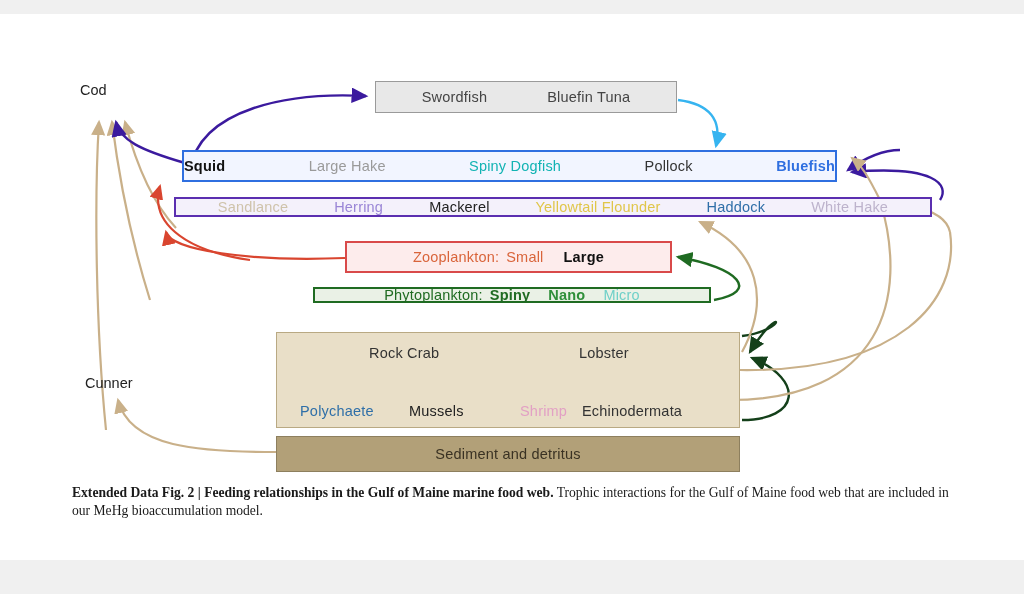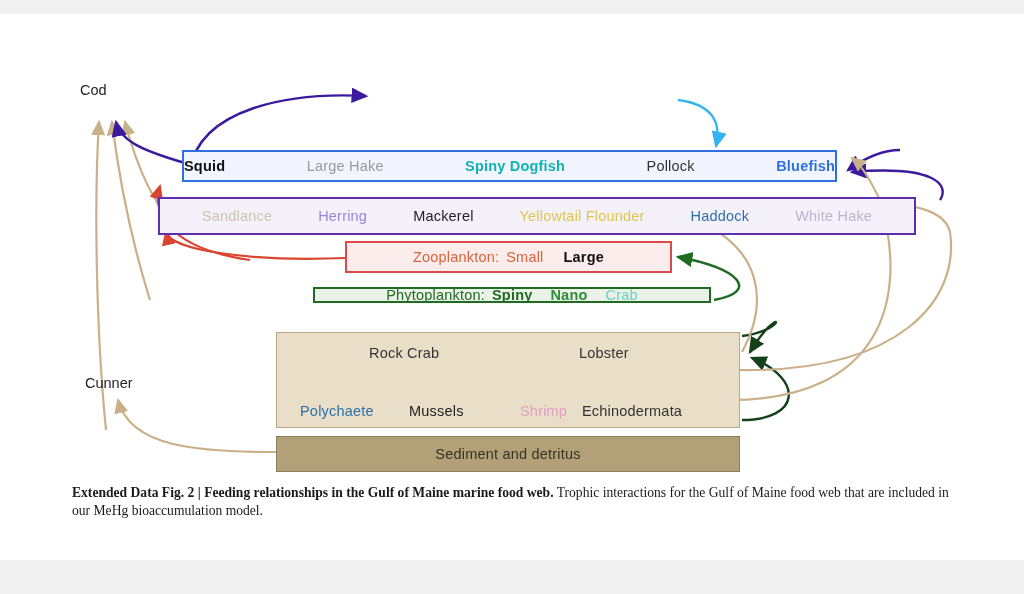--- a/index.html
+++ b/index.html
@@ -55,21 +55,21 @@
     background: #e8e8e8;
     border: 1.5px solid #9a9a9a;
   }
   #band-squid {
     left: 182px; top: 150px; width: 655px; height: 32px;
     background: #f2f5ff;
     border: 2px solid #2f6fe0;
     gap: 40px;
   }
   #band-sandlance {
-    left: 158px; top: 197px; width: 758px; height: 38px;
+    left: 174px; top: 197px; width: 758px; height: 20px;
     background: #f4f1fb;
     border: 2px solid #5b2fb0;
     justify-content: center;
   }
   #band-zoo {
     left: 345px; top: 241px; width: 327px; height: 32px;
     background: #fdecec;
     border: 2px solid #d94a4a;
   }
   #band-phyto {
@@ -187,27 +187,32 @@
       <path d="M742,352 C770,300 760,250 700,222" fill="none" stroke="#c9b089" stroke-width="2.2" marker-end="url(#a-tan)"></path>
 
       <path d="M330,398 C344,386 356,372 372,360" fill="none" stroke="#2c4a63" stroke-width="2.4" marker-end="url(#a-steel)"></path>
       <path d="M424,398 C418,386 414,372 410,360" fill="none" stroke="#1a1a1a" stroke-width="2.4" marker-end="url(#a-navy)"></path>
       <path d="M470,395 C462,382 456,372 448,364" fill="none" stroke="#e2a0c4" stroke-width="2.6" marker-end="url(#a-pink)"></path>
       <path d="M520,396 C500,386 470,372 442,362" fill="none" stroke="#2c4a63" stroke-width="2.2" marker-end="url(#a-navy)"></path>
       <path d="M448,392 C490,380 540,368 574,360" fill="none" stroke="#2c4a63" stroke-width="2.2" marker-end="url(#a-navy)"></path>
       <path d="M602,396 C600,382 598,372 596,362" fill="none" stroke="#2c4a63" stroke-width="2.2" marker-end="url(#a-navy)"></path>
     </svg>
 
+    <div class="band" id="band-top">
+      <span class="cell" style="color:#444444;">Swordfish</span>
+      <span class="gap" style="width:60px;"></span>
+      <span class="cell" style="color:#444444;">Bluefin Tuna</span>
+    </div>
 
     <div class="band" id="band-squid">
       <span class="cell" style="color:#111111;font-weight:bold;">Squid</span>
       <span class="gap" style="width:62px;"></span>
       <span class="cell" style="color:#9a9a9a;">Large Hake</span>
       <span class="gap" style="width:58px;"></span>
-      <span class="cell" style="color:#12b3b3;font-weight:bold;">Spiny Dogfish</span>
+      <span class="cell" style="color:#12b3b3;font-weight:normal;">Spiny Dogfish</span>
       <span class="gap" style="width:60px;"></span>
       <span class="cell" style="color:#333333;">Pollock</span>
       <span class="gap" style="width:62px;"></span>
       <span class="cell" style="color:#2f6fe0;font-weight:bold;">Bluefish</span>
     </div>
 
     <div class="band" id="band-sandlance">
       <span class="cell" style="color:#cfc3ab;">Sandlance</span>
       <span class="gap" style="width:46px;"></span>
       <span class="cell" style="color:#9a86d6;">Herring</span>
@@ -229,21 +234,21 @@
       <span class="cell" style="color:#111111;font-weight:bold;">Large</span>
     </div>
 
     <div class="band" id="band-phyto">
       <span class="cell" style="color:#1f6b22;">Phytoplankton:</span>
       <span class="gap" style="width:7px;"></span>
       <span class="cell" style="color:#1f6b22;font-weight:bold;">Spiny</span>
       <span class="gap" style="width:18px;"></span>
       <span class="cell" style="color:#2f8f3a;font-weight:bold;">Nano</span>
       <span class="gap" style="width:18px;"></span>
-      <span class="cell" style="color:#6fd0c8;">Crab</span>
+      <span class="cell" style="color:#6fd0c8;">Micro</span>
     </div>
 
     <div class="band" id="band-benthic">
       <span class="lbl" style="left:92px; top:12px; color:#333333;">Rock Crab</span>
       <span class="lbl" style="left:302px; top:12px; color:#333333;">Lobster</span>
       <span class="lbl" style="left:23px; top:70px; color:#2f6fa8;">Polychaete</span>
       <span class="lbl" style="left:132px; top:70px; color:#222222;">Mussels</span>
       <span class="lbl" style="left:243px; top:70px; color:#e2a0c4;">Shrimp</span>
       <span class="lbl" style="left:305px; top:70px; color:#333333;">Echinodermata</span>
     </div>

